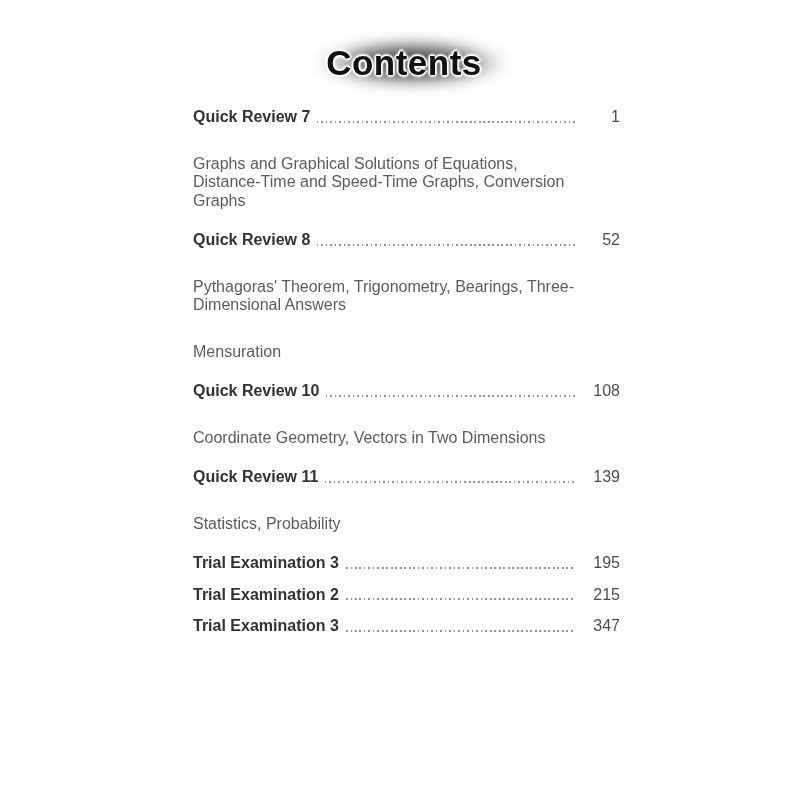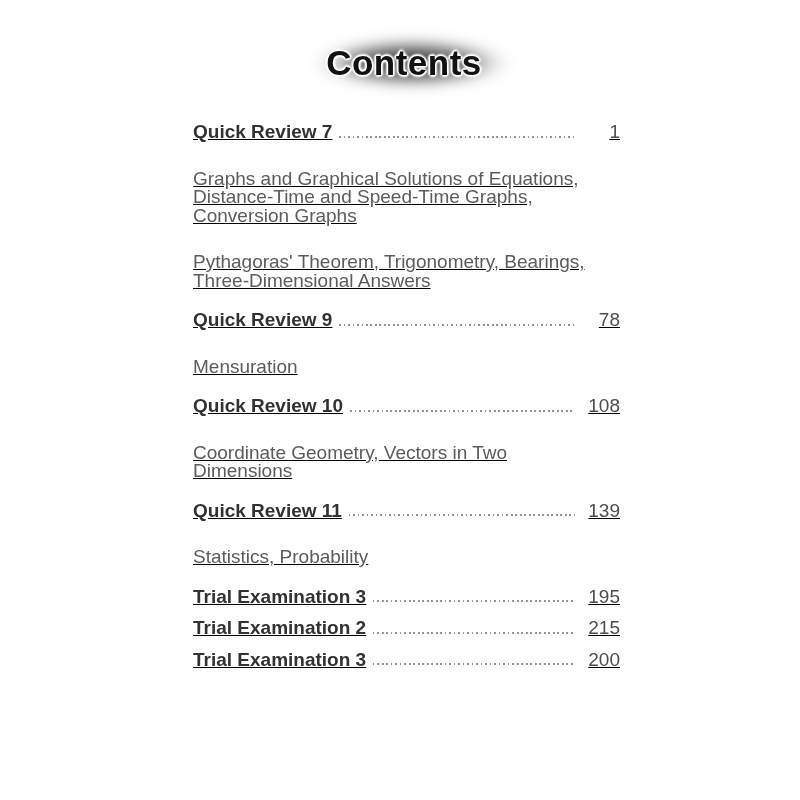--- a/index.html
+++ b/index.html
@@ -56,25 +56,24 @@
        2px 0 2px #ffffff,
        0 -2px 2px #ffffff,
        0 2px 2px #ffffff,
       -1px -1px 1px #ffffff,
        1px 1px 1px #ffffff;
   }
   
   .toc{
     position:absolute;
     left:193px;
-    top:123px;
+    top:108px;
     width:427px;
-    font-size:19px;
+    font-size:16px;
     line-height:18.5px;
-    text-decoration:underline;
   }
   .toc-entry{margin-bottom:21px;}
   .toc-entry.compact{margin-bottom:13px;}
   .entry-row{
     display:flex;
     align-items:flex-end;
   }
   .entry-title{
     font-weight:bold;
     color:var(--heading);
@@ -113,29 +112,29 @@
     <div class="toc-entry">
       <div class="entry-row">
         <span class="entry-title">Quick Review 7</span>
         <span class="dot-leader"></span>
         <span class="page-number">1</span>
       </div>
       <div class="entry-subtitle">Graphs and Graphical Solutions of Equations, Distance-Time and Speed-Time Graphs, Conversion Graphs</div>
     </div>
 
     <div class="toc-entry">
+      <div class="entry-row">
+        <span class="entry-title">Quick Review 8</span>
+        <span class="dot-leader"></span>
+        <span class="page-number">52</span>
+      </div>
       <div class="entry-subtitle">Pythagoras' Theorem, Trigonometry, Bearings, Three-Dimensional Answers</div>
     </div>
 
     <div class="toc-entry">
-      <div class="entry-row">
-        <span class="entry-title">Quick Review 9</span>
-        <span class="dot-leader"></span>
-        <span class="page-number">78</span>
-      </div>
       <div class="entry-subtitle">Mensuration</div>
     </div>
 
     <div class="toc-entry">
       <div class="entry-row">
         <span class="entry-title">Quick Review 10</span>
         <span class="dot-leader"></span>
         <span class="page-number">108</span>
       </div>
       <div class="entry-subtitle">Coordinate Geometry, Vectors in Two Dimensions</div>
@@ -165,20 +164,20 @@
         <span class="dot-leader"></span>
         <span class="page-number">215</span>
       </div>
 
     </div>
 
     <div class="toc-entry compact">
       <div class="entry-row">
         <span class="entry-title">Trial Examination 3</span>
         <span class="dot-leader"></span>
-        <span class="page-number">200</span>
+        <span class="page-number">347</span>
       </div>
 
     </div>
 
   </div>
 
 </div>
 
 </body></html>

